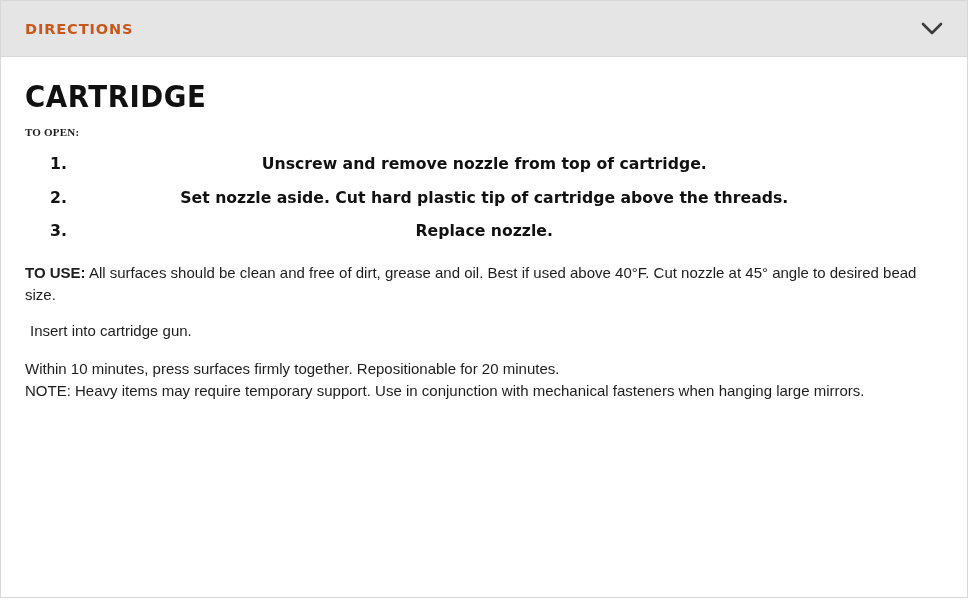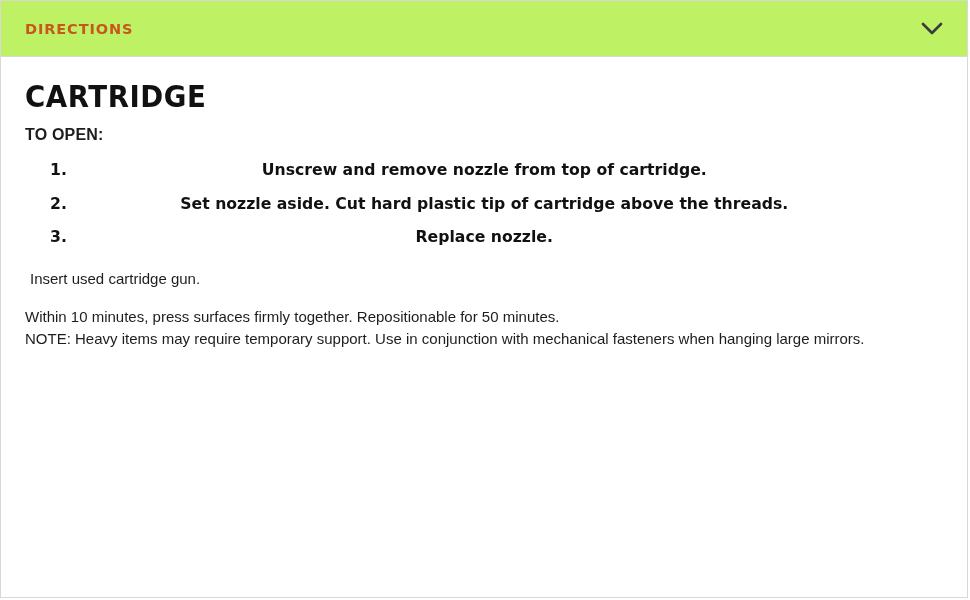--- a/index.html
+++ b/index.html
@@ -18,21 +18,21 @@
     box-sizing: border-box;
     background: #ffffff;
     display: flex;
     flex-direction: column;
     overflow: hidden;
   }
 
   .panel-header {
     height: 56px;
     min-height: 56px;
-    background: #bef264;
+    background: #e5e5e5;
     border-bottom: 1px solid #d8d8d8;
     display: flex;
     align-items: center;
     justify-content: space-between;
     padding: 0 22px 0 24px;
     box-sizing: border-box;
     cursor: pointer;
   }
 
   .panel-header-title {
@@ -62,23 +62,23 @@
     font-weight: bold;
     font-size: 30px;
     letter-spacing: 0.6px;
     margin: 0 0 12px 0;
     color: #111111;
     transform: scaleX(0.92);
     transform-origin: left center;
   }
 
   .sub-label {
-    font-family: Liberation Sans, sans-serif;
+    font-family: Liberation Serif, serif;
     font-weight: bold;
-    font-size: 16px;
+    font-size: 11px;
     margin: 0 0 6px 0;
     color: #1d1d1d;
     letter-spacing: 0.2px;
   }
 
   ol.steps {
     margin: 18px 0 22px 0;
     padding-left: 46px;
     list-style: none;
     counter-reset: stepcount;
@@ -146,21 +146,22 @@
     <h1 class="section-title">CARTRIDGE</h1>
 
     <p class="sub-label">TO OPEN:</p>
 
     <ol class="steps">
       <li>Unscrew and remove nozzle from top of cartridge.</li>
       <li>Set nozzle aside. Cut hard plastic tip of cartridge above the threads.</li>
       <li>Replace nozzle.</li>
     </ol>
 
+    <p class="para tight"><span class="bold-inline">TO USE:</span><span> All surfaces should be clean and free of dirt, grease and oil. Best if used above 40°F. Cut nozzle at 45° angle to desired bead size.</span></p>
 
-    <p class="insert-line">Insert used cartridge gun.</p>
+    <p class="insert-line">Insert into cartridge gun.</p>
 
 
-    <p class="para" style="white-space: pre-line;">Within 10 minutes, press surfaces firmly together. Repositionable for 50 minutes.
+    <p class="para" style="white-space: pre-line;">Within 10 minutes, press surfaces firmly together. Repositionable for 20 minutes.
 NOTE: Heavy items may require temporary support. Use in conjunction with mechanical fasteners when hanging large mirrors.</p>
 
   </div>
 </div>
 
 </body></html>

